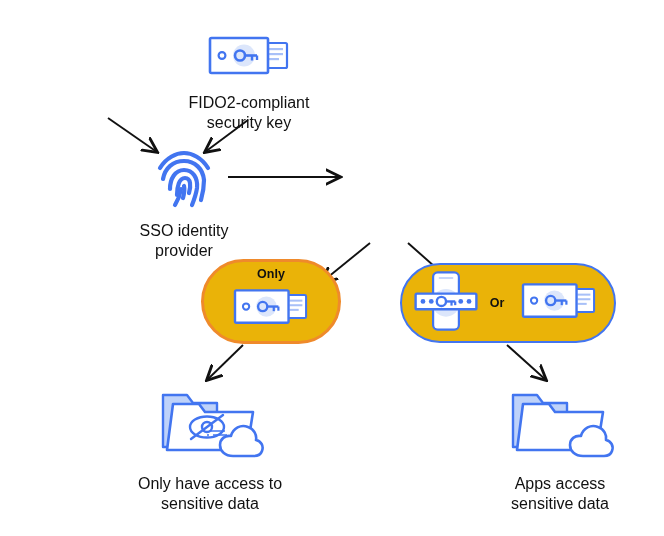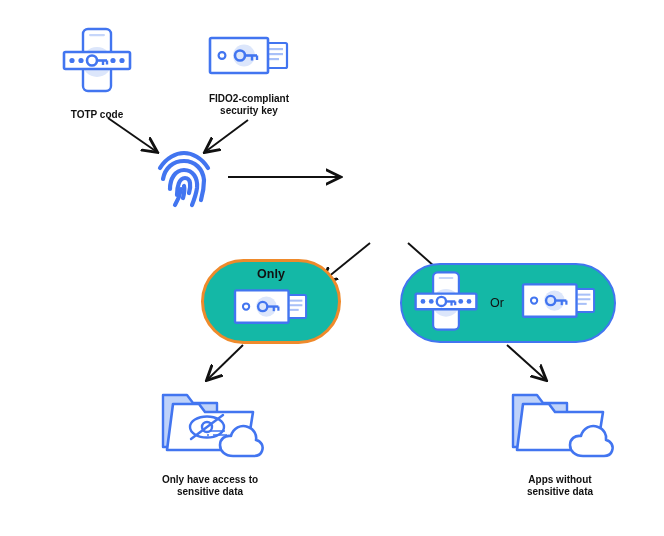--- a/index.html
+++ b/index.html
@@ -24,52 +24,52 @@
     pointer-events: none;
   }
   .node {
     position: absolute;
     display: flex;
     flex-direction: column;
     align-items: center;
   }
   .node-label {
     margin-top: 7px;
-    font-size: 10px;
-    font-weight: bold;
+    font-size: 16px;
+    font-weight: normal;
     color: #111111;
     text-align: center;
     line-height: 1.22;
     white-space: pre-line;
   }
   .icon-box {
     display: block;
   }
   .capsule {
     position: absolute;
     box-sizing: border-box;
     display: flex;
     flex-direction: row;
     align-items: center;
     justify-content: center;
-    background: #14b8a6;
+    background: #eab308;
   }
   .capsule-tag {
     position: absolute;
     top: 5px;
     left: 0;
     width: 100%;
     text-align: center;
     font-size: 12.5px;
     font-weight: bold;
     color: #111111;
   }
   .or-text {
     font-size: 12.5px;
-    font-weight: normal;
+    font-weight: bold;
     color: #111111;
     margin: 0 9px;
     text-align: right;
   }
 </style>
 </head>
 <body>
 
 <div id="canvas">
 
@@ -83,39 +83,20 @@
       <line x1="108" y1="118" x2="157" y2="152" marker-end="url(#ah)"></line>
       <line x1="248" y1="120" x2="205" y2="152" marker-end="url(#ah)"></line>
       <line x1="228" y1="177" x2="340" y2="177" marker-end="url(#ah)"></line>
       <line x1="370" y1="243" x2="322" y2="282" marker-end="url(#ah)"></line>
       <line x1="408" y1="243" x2="452" y2="282" marker-end="url(#ah)"></line>
       <line x1="243" y1="345" x2="207" y2="380" marker-end="url(#ah)"></line>
       <line x1="507" y1="345" x2="546" y2="380" marker-end="url(#ah)"></line>
     </g>
   </svg>
 
-  <div class="node" style="left:52px; top:22px; width:90px;">
-    <span class="icon-box">
-      <svg width="76" height="76" viewBox="0 0 76 76" xmlns="http://www.w3.org/2000/svg">
-        <rect x="24" y="7" width="28" height="62" rx="5" ry="5" fill="#ffffff" stroke="#4275f0" stroke-width="2.4"></rect>
-        <rect x="30" y="12" width="16" height="2.2" rx="1.1" fill="#c6d6fa"></rect>
-        <circle cx="38" cy="40" r="15" fill="#dce6fb"></circle>
-        <rect x="5" y="30" width="66" height="17" rx="1.5" fill="#ffffff" stroke="#4275f0" stroke-width="2.6"></rect>
-        <circle cx="13" cy="38.5" r="2.6" fill="#4275f0"></circle>
-        <circle cx="22" cy="38.5" r="2.6" fill="#4275f0"></circle>
-        <circle cx="54" cy="38.5" r="2.6" fill="#4275f0"></circle>
-        <circle cx="63" cy="38.5" r="2.6" fill="#4275f0"></circle>
-        <circle cx="33" cy="38.5" r="5" fill="none" stroke="#4275f0" stroke-width="2.6"></circle>
-        <path d="M38,38.5 L48,38.5" stroke="#4275f0" stroke-width="2.6" stroke-linecap="butt"></path>
-        <path d="M44,38.5 L44,43" stroke="#4275f0" stroke-width="2.4"></path>
-        <path d="M48,38.5 L48,42.5" stroke="#4275f0" stroke-width="2.4"></path>
-      </svg>
-    </span>
-    <div class="node-label">TOTP code</div>
-  </div>
 
   <div class="node" style="left:186px; top:30px; width:126px;">
     <span class="icon-box">
       <svg width="96" height="52" viewBox="0 0 96 52" xmlns="http://www.w3.org/2000/svg">
         <rect x="64" y="13" width="22" height="25" rx="1.5" fill="#ffffff" stroke="#4275f0" stroke-width="2.2"></rect>
         <rect x="68" y="18" width="14" height="2.2" fill="#a8c0f8"></rect>
         <rect x="68" y="23" width="14" height="2.2" fill="#a8c0f8"></rect>
         <rect x="68" y="28" width="10" height="2.2" fill="#a8c0f8"></rect>
         <rect x="9" y="8" width="58" height="35" rx="1.5" fill="#ffffff" stroke="#4275f0" stroke-width="2.6"></rect>
         <circle cx="43" cy="25.5" r="11" fill="#dce6fb"></circle>
@@ -134,20 +115,22 @@
     <span class="icon-box">
       <svg width="58" height="62" viewBox="0 0 58 62" xmlns="http://www.w3.org/2000/svg" fill="none" stroke="#4275f0" stroke-width="4.2" stroke-linecap="round">
         <path d="M5,20 C11,10 21,5 29,5 C37,5 47,10 53,20"></path>
         <path d="M8,31 C10,20 18,13 29,13 C40,13 48,21 49,32 C49,39 48,45 46,52"></path>
         <path d="M15,41 C15,31 20,22 29,22 C38,22 43,30 42,40 C41,47 39,52 37,57"></path>
         <path d="M22,47 C22,39 24,30 30,30 C36,30 36,38 34,45"></path>
         <path d="M20,57 C23,52 25,47 26,41"></path>
         <path d="M29,38 C30,42 29,46 28,50"></path>
       </svg>
     </span>
+    <div class="node-label">SSO identity
+provider</div>
   </div>
 
 
   <div class="capsule" style="left:201px; top:259px; width:140px; height:85px;
               border:3px solid #ef8a2b; border-radius:44px;">
     <span class="capsule-tag">Only</span>
     <span class="icon-box" style="margin-top:14px;">
       <svg width="92" height="48" viewBox="0 0 96 52" xmlns="http://www.w3.org/2000/svg">
         <rect x="64" y="13" width="22" height="25" rx="1.5" fill="#ffffff" stroke="#4275f0" stroke-width="2.2"></rect>
         <rect x="68" y="18" width="14" height="2.2" fill="#a8c0f8"></rect>
@@ -219,17 +202,17 @@
 
   <div class="node" style="left:480px; top:385px; width:160px;">
     <span class="icon-box">
       <svg width="110" height="78" viewBox="0 0 110 78" xmlns="http://www.w3.org/2000/svg">
         <path d="M8,10 L32,10 L38,18 L62,18 L62,62 L8,62 Z" fill="#bed2fa" stroke="#4275f0" stroke-width="2.4" stroke-linejoin="round"></path>
         <path d="M18,19 L44,19 L50,27 L98,27 L92,65 L12,65 Z" fill="#ffffff" stroke="#4275f0" stroke-width="2.6" stroke-linejoin="round"></path>
         <path d="M78,71 C70,71 65,66 65,60 C65,54 70,50 76,51 C78,43 86,39 93,42
                  C99,44 102,50 101,55 C106,56 109,61 107,66 C106,69 103,71 99,71 Z" fill="#ffffff" stroke="#4275f0" stroke-width="2.6" stroke-linejoin="round"></path>
       </svg>
     </span>
-    <div class="node-label">Apps without
+    <div class="node-label">Apps access
 sensitive data</div>
   </div>
 
 </div>
 
 </body></html>

